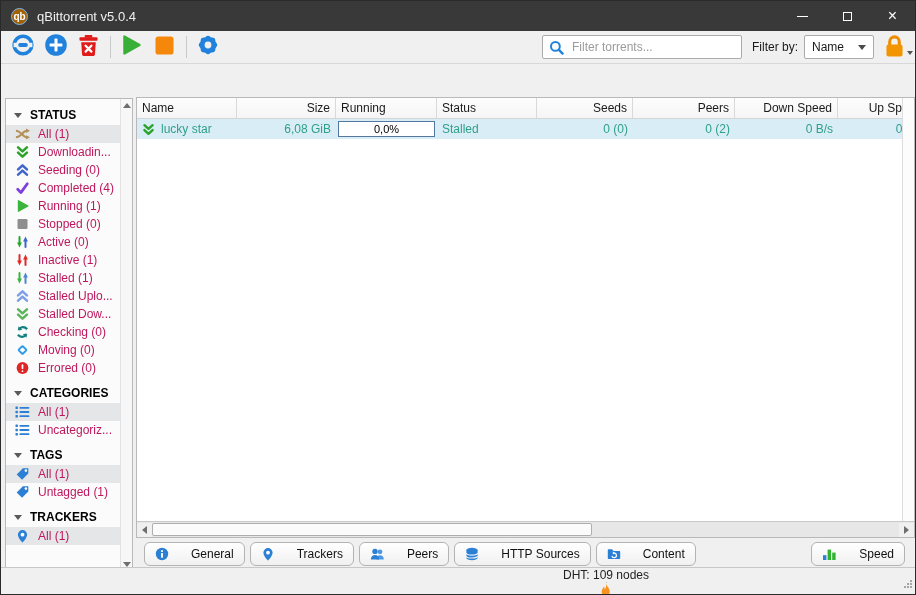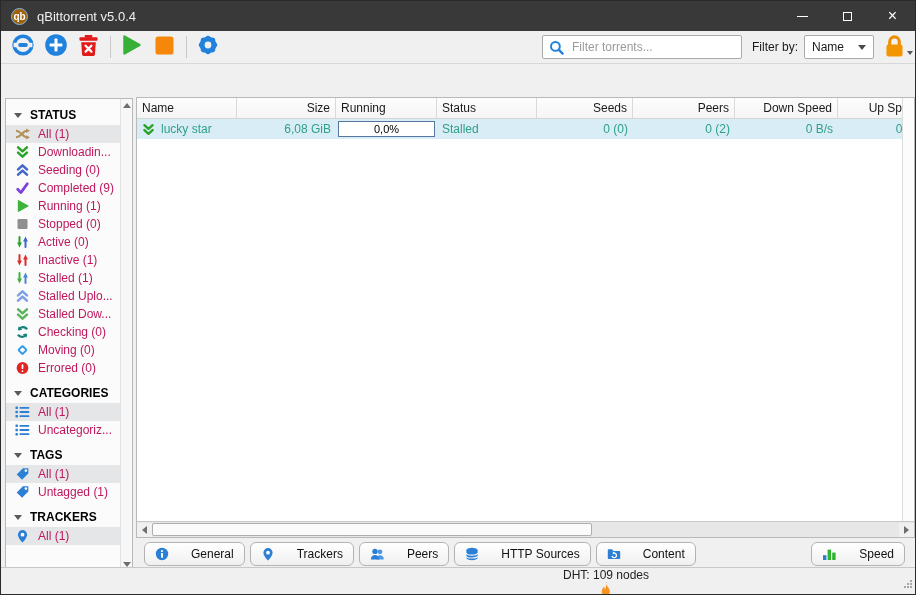--- a/index.html
+++ b/index.html
@@ -222,21 +222,21 @@
               </svg>
             </span>
           <span class="sb-label">Seeding (0)</span>
         </div>
         <div class="sb-item">
           <span class="si">
               <svg viewBox="0 0 14 14">
                 <path d="M2.2 8.2 L5.4 11.6 L11.8 2.8" stroke="#7d3fe0" stroke-width="2.8" fill="none" stroke-linecap="round" stroke-linejoin="round"></path>
               </svg>
             </span>
-          <span class="sb-label">Completed (9)</span>
+          <span class="sb-label">Completed (4)</span>
         </div>
         <div class="sb-item">
           <span class="si">
               <svg viewBox="0 0 14 14">
                 <path d="M3 1.8 L12.4 7 L3 12.2 Z" fill="#3cb43c" stroke="#3cb43c" stroke-width="1.4" stroke-linejoin="round"></path>
               </svg>
             </span>
           <span class="sb-label">Running (1)</span>
         </div>
         <div class="sb-item">

